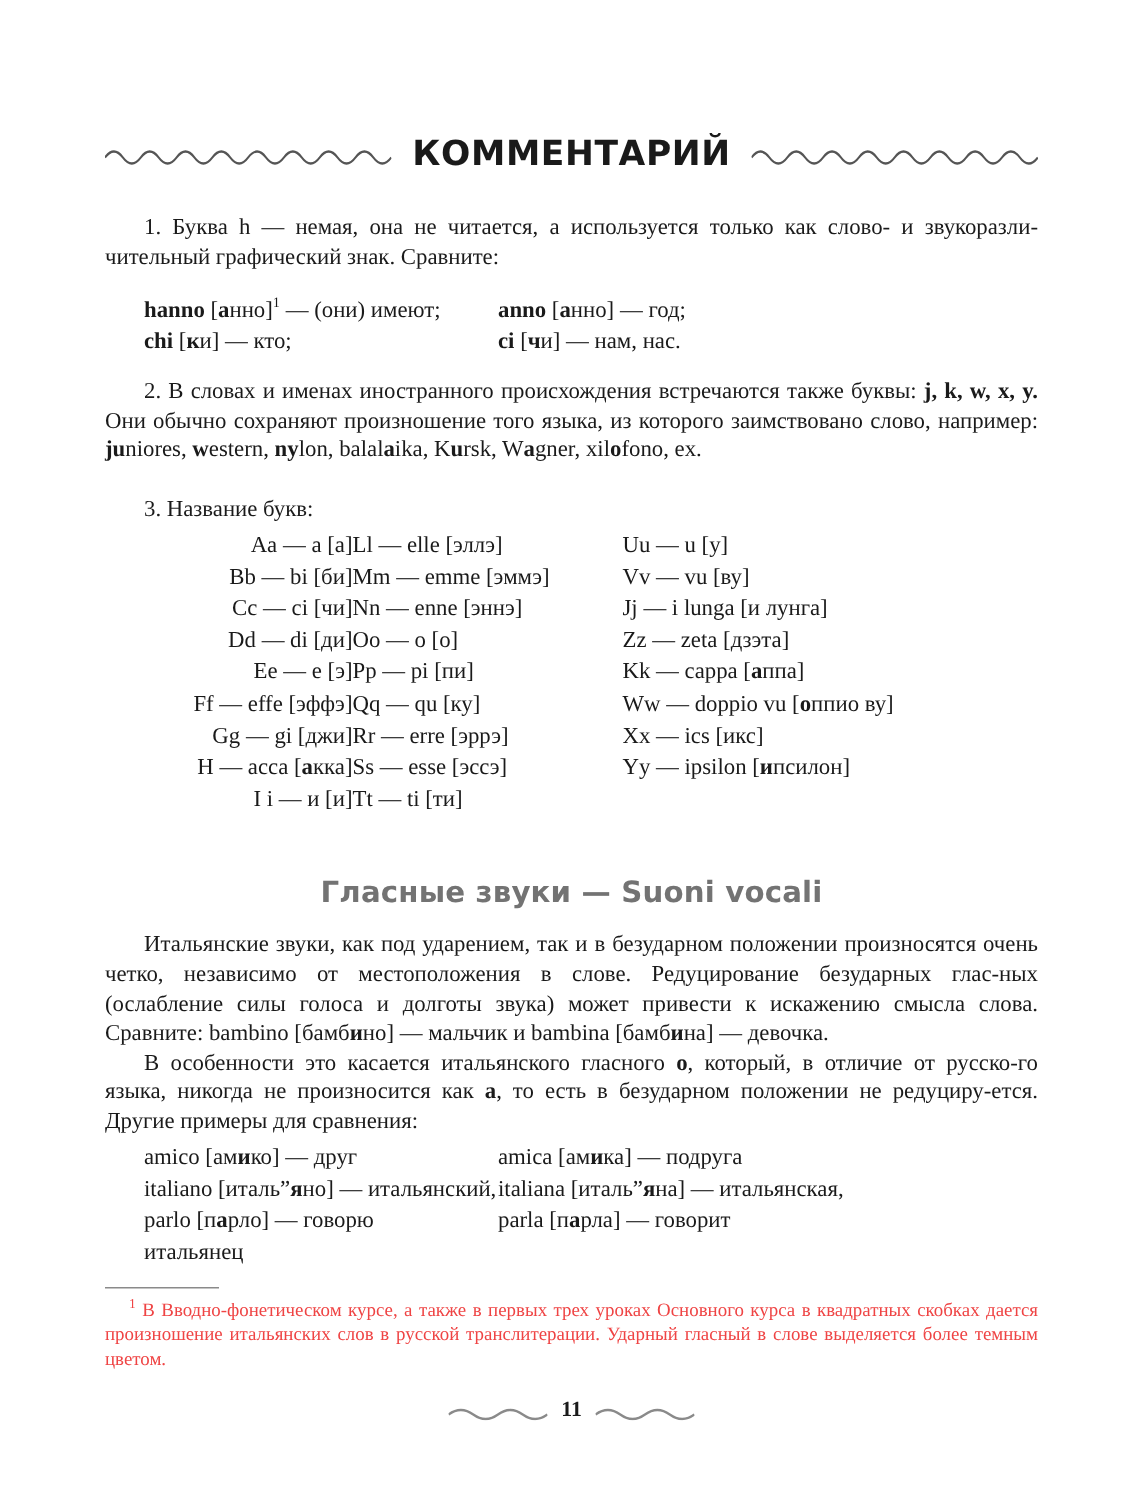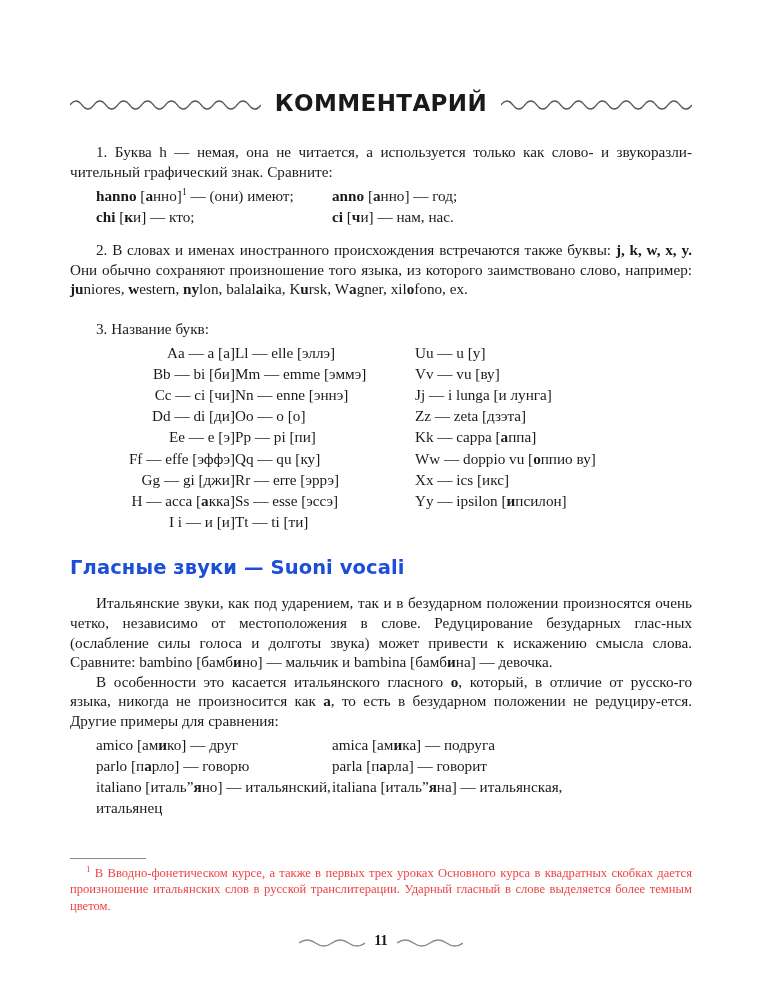--- a/index.html
+++ b/index.html
@@ -68,21 +68,21 @@
 
   b, .b { font-weight: bold; }
   sup.fn {
     font-size: 9.5px;
     vertical-align: super;
     line-height: 0;
   }
 
   
   .pairs {
-    margin-top: 4px;
+    margin-top: 15px;
   }
   .pair-row {
     display: flex;
     font-size: 15.2px;
     line-height: 21px;
   }
   .pair-row .c1 { width: 262px; padding-left: 26px; box-sizing: border-box; }
   .pair-row .c2 { flex: 1; }
 
   
@@ -97,22 +97,23 @@
   .alpha .col.c1 { width: 165px; padding-left: 26px; box-sizing: border-box; text-align: right; }
   .alpha .col.c2 { width: 180px; }
   .alpha .col.c3 { flex: 1; }
   .alpha .row { white-space: nowrap; }
 
   
   h2.section {
     font-family: "DejaVu Sans", "Liberation Sans", sans-serif;
     font-weight: bold;
     font-size: 19.5px;
-    color: #1d4ed8;
-    margin: 24px 0 14px 0;
+    color: #737373;
+    text-align: center;
+    margin: 40px 0 14px 0;
     letter-spacing: 0.1px;
   }
 
   
   .examples { margin-top: 3px; }
   .ex-row {
     display: flex;
     font-size: 15.2px;
     line-height: 21px;
   }
@@ -251,26 +252,26 @@
     <p class="body"><span>Итальянские звуки, как под ударением, так и в безударном положении произносятся очень четко, независимо от местоположения в слове. Редуцирование безударных глас-ных (ослабление силы голоса и долготы звука) может привести к искажению смысла слова. Сравните: bambino [бамб</span><b>и</b><span>но] — мальчик и bambina [бамб</span><b>и</b><span>на] — девочка.</span></p>
 
     <p class="body"><span>В особенности это касается итальянского гласного </span><b>o</b><span>, который, в отличие от русско-го языка, никогда не произносится как </span><b>a</b><span>, то есть в безударном положении не редуциру-ется. Другие примеры для сравнения:</span></p>
 
     <div class="examples">
       <div class="ex-row">
         <div class="c1"><span>amico [ам</span><b>и</b><span>ко] — друг</span></div>
         <div class="c2"><span>amica [ам</span><b>и</b><span>ка] — подруга</span></div>
       </div>
       <div class="ex-row">
+        <div class="c1"><span>italiano [итальˮ</span><b>я</b><span>но] — итальянский,</span></div>
+        <div class="c2"><span>italiana [итальˮ</span><b>я</b><span>на] — итальянская,</span></div>
+      </div>
+      <div class="ex-row">
         <div class="c1"><span>parlo [п</span><b>а</b><span>рло] — говорю</span></div>
         <div class="c2"><span>parla [п</span><b>а</b><span>рла] — говорит</span></div>
-      </div>
-      <div class="ex-row">
-        <div class="c1"><span>italiano [итальˮ</span><b>я</b><span>но] — итальянский,</span></div>
-        <div class="c2"><span>italiana [итальˮ</span><b>я</b><span>на] — итальянская,</span></div>
       </div>
       <div class="ex-row">
         <div class="c1">итальянец</div>
       </div>
     </div>
 
   </div>
 
   <div class="footnote">
     <div class="footnote-rule"></div>

